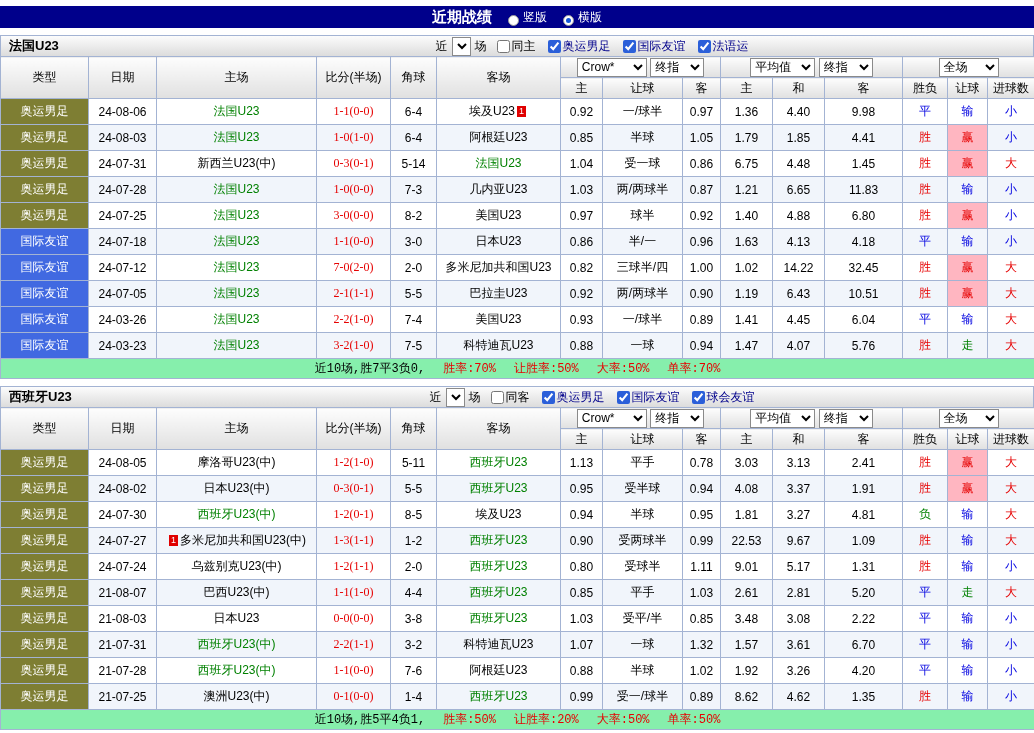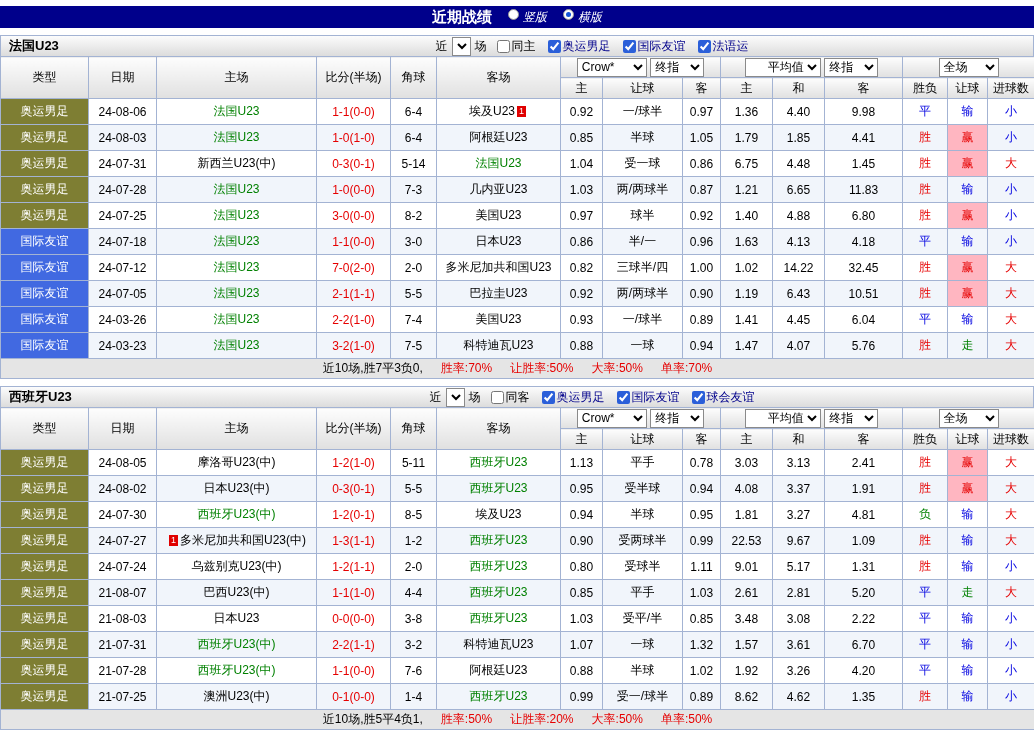--- a/index.html
+++ b/index.html
@@ -11,21 +11,21 @@
   }
   .wrap { padding-top: 6px; }
 
   
   .topbar {
     height: 22px; background: #00008b; color: #fff;
     display: flex; align-items: center; justify-content: center; gap: 16px;
     margin-bottom: 7px;
   }
   .topbar .title { font-weight: bold; font-size: 15px; }
-  .radio-opt { display: flex; align-items: flex-start; gap: 4px; cursor: pointer; font-style: italic; }
+  .radio-opt { display: flex; align-items: flex-end; gap: 4px; cursor: pointer; }
   .radio {
     width: 11px; height: 11px; border-radius: 50%;
     background: #fff; border: 1px solid #999; position: relative; display: inline-block;
   }
   .radio.sel::after {
     content: ""; position: absolute; left: 2px; top: 2px;
     width: 5px; height: 5px; border-radius: 50%; background: #1456d8;
   }
 
   
@@ -37,48 +37,48 @@
   }
   .band .team { font-weight: bold; font-size: 13px; padding: 0 8px; width: 150px; }
   .band .filters { flex: 1; display: flex; align-items: center; justify-content: center; gap: 4px; }
   .cbs { display: flex; align-items: center; gap: 12px; margin-left: 6px; }
   .cb { display: flex; align-items: center; gap: 2px; cursor: pointer; }
   .cb input { width: 13px; height: 13px; margin: 0; accent-color: #2b5fd9; }
   .cb-link { color: #00008b; }
 
   select { font-size: 12px; height: 19px; border: 1px solid #8a8a8a; background: #fff; }
   .sel-w42 { width: 19px; } .sel-w54 { width: 54px; } .sel-w60 { width: 60px; }
-  .sel-w70 { width: 70px; } .sel-w76 { width: 76px; text-align: right; }
+  .sel-w70 { width: 70px; } .sel-w76 { width: 65px; }
 
   
   table.stats { width: 1034px; border-collapse: collapse; table-layout: fixed; }
   .stats th, .stats td {
     border: 1px solid #a3b3d3; text-align: center; padding: 0 2px;
     overflow: hidden; white-space: nowrap;
   }
   .stats thead th {
     background: linear-gradient(#fdfdfd, #e0e0e0);
     font-weight: normal; height: 21px;
   }
   .stats tbody td { height: 26px; }
   .stats tbody tr:nth-child(even) td { background: #f1f5fb; }
 
   .type-oly { background: #7e7e33 !important; color: #fff; }
   .type-fri { background: #4169e1 !important; color: #fff; }
-  .c-red   { color: #e60000; }
+  .c-red   { color: #e60000; font-family: Liberation Serif, serif; }
   .c-blue  { color: #0000e0; }
   .c-green { color: #008000; }
   td.hl    { background: #ffb6c1 !important; }
 
   .red-badge {
     display: inline-block; background: #e00000; color: #fff;
     font-size: 9px; line-height: 11px; padding: 0 2px; margin: 0 2px; vertical-align: 1px;
   }
 
-  .summary-row td { height: 20px; background: #e5e5e5; }
+  .summary-row td { height: 20px; background: #86efac; font-family: Liberation Mono, monospace; }
   .sum-stat { color: #e60000; margin-left: 18px; }
 </style>
 </head>
 <body>
 
 <div class="wrap">
 
   <div class="topbar">
     <span class="title">近期战绩</span>
     <span class="radio-opt">

